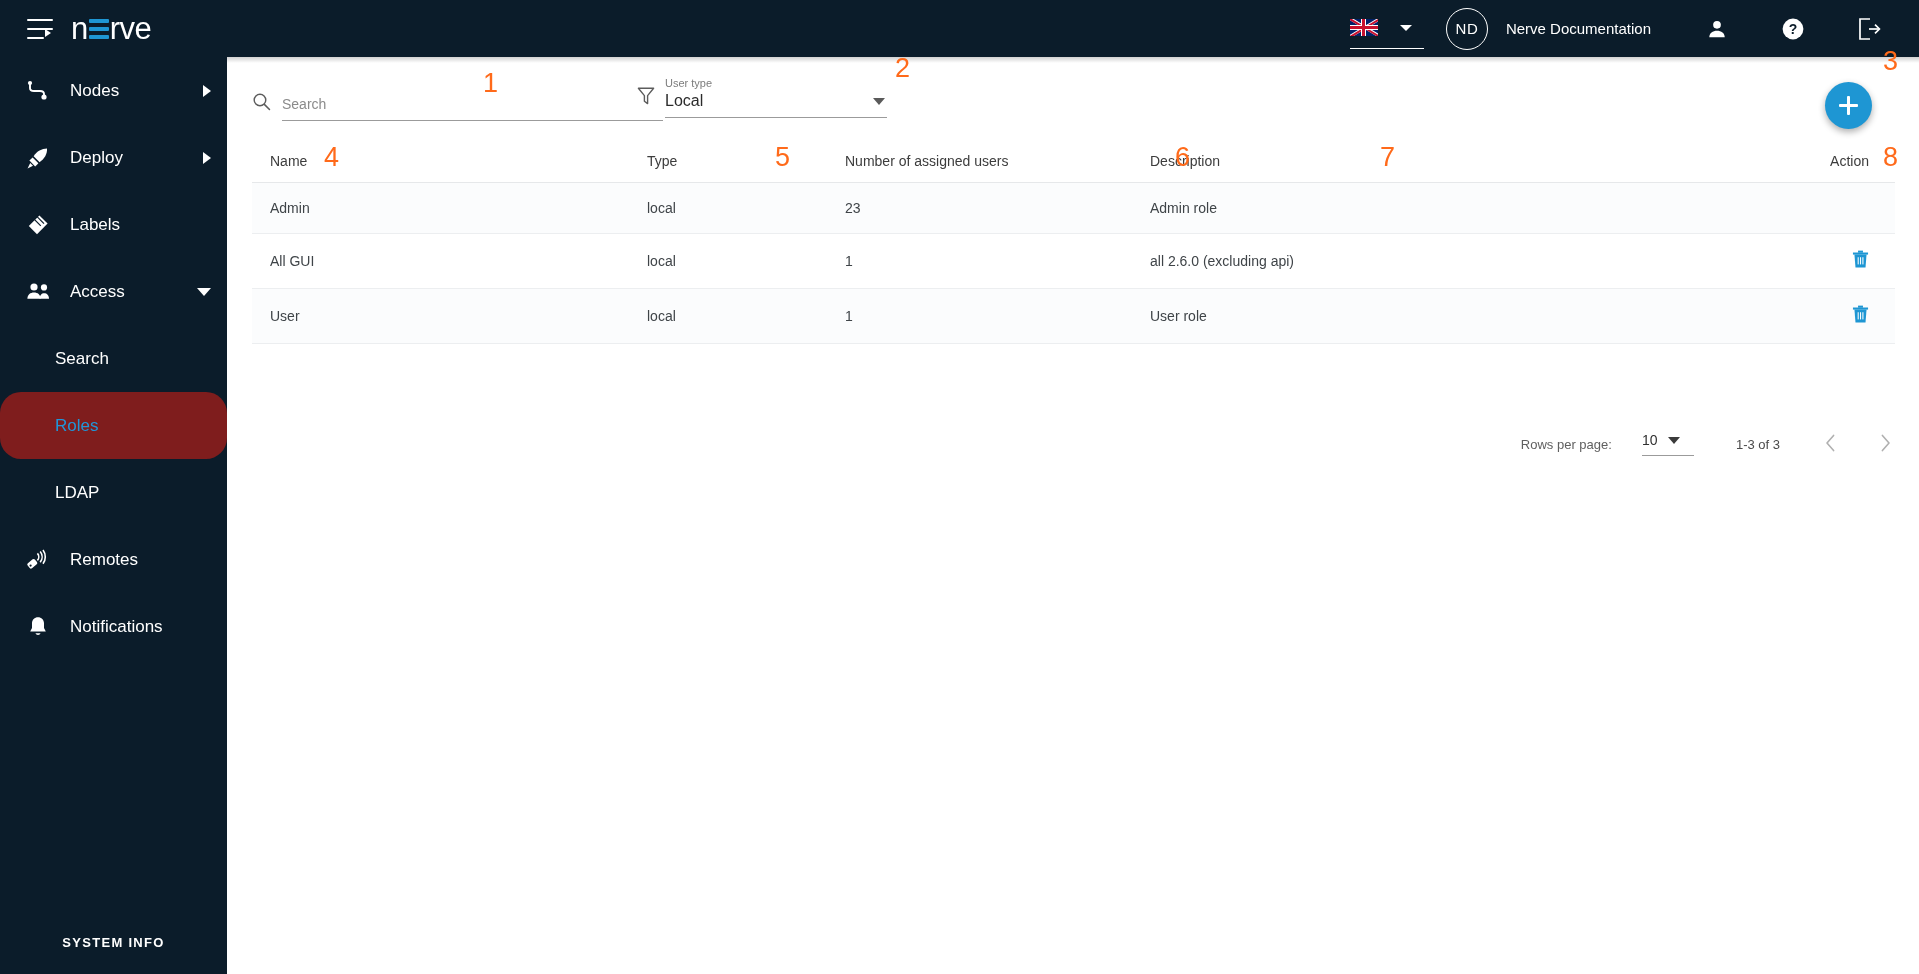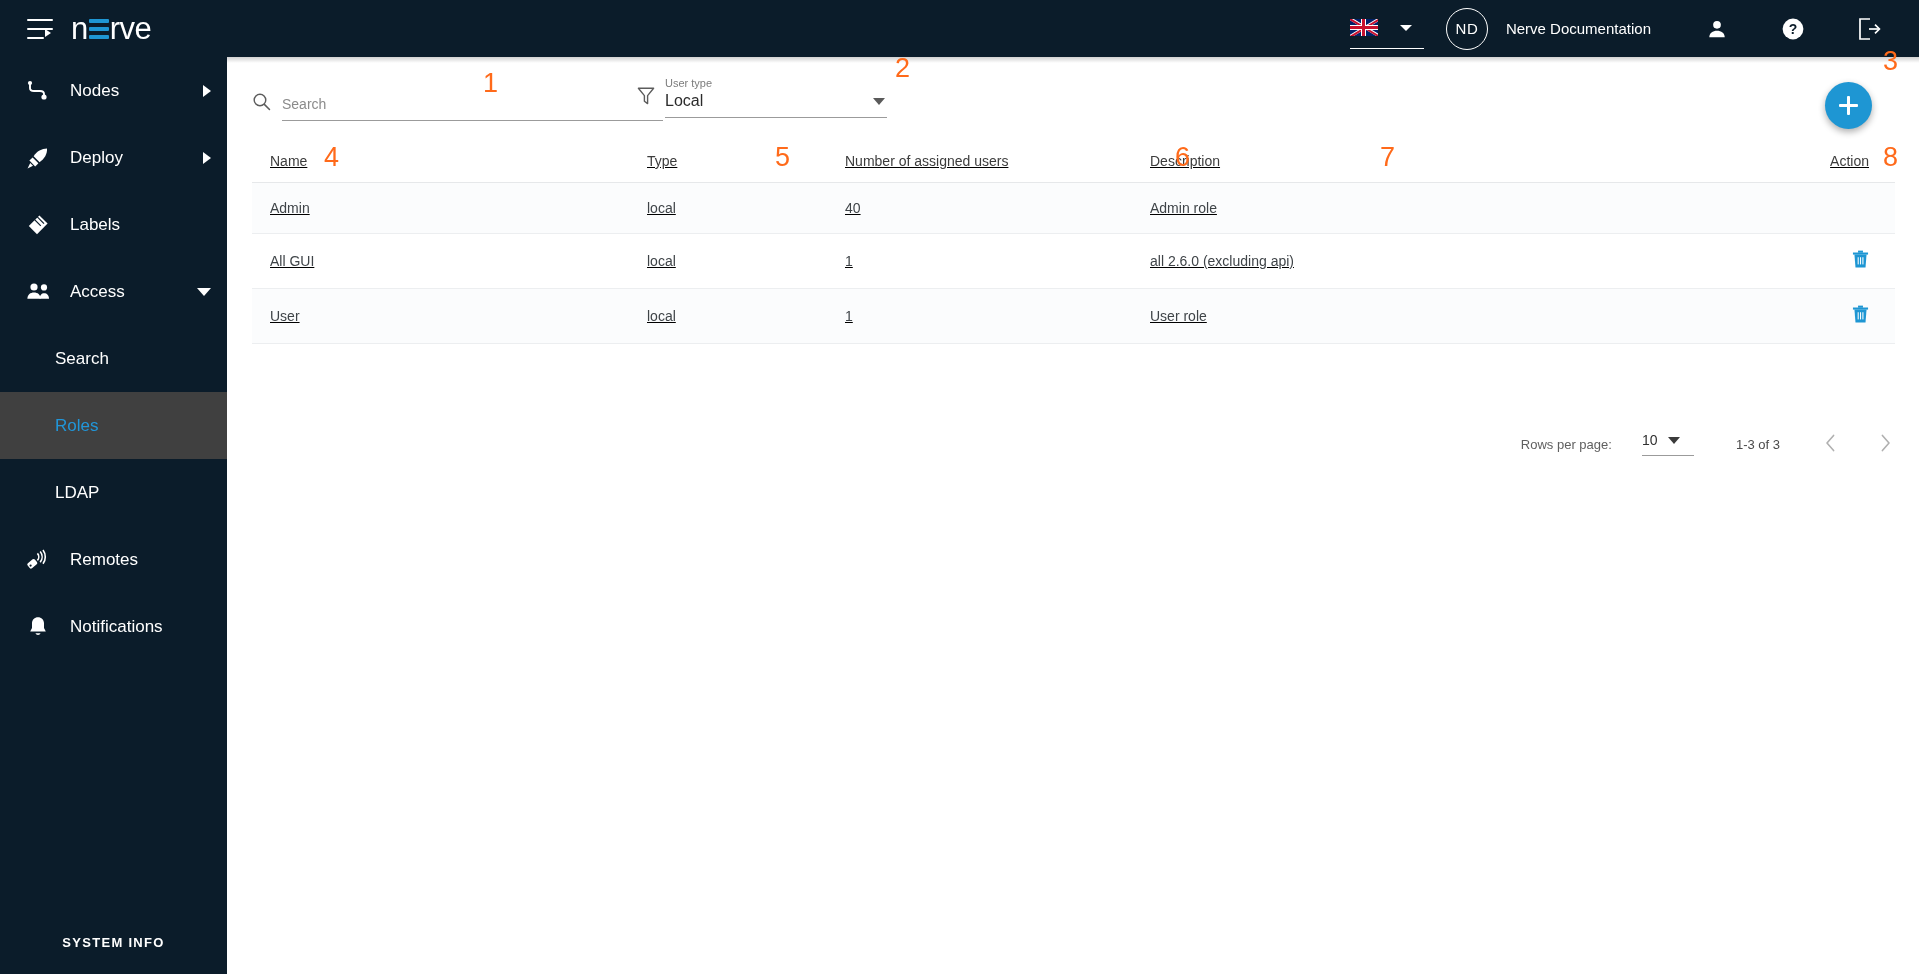--- a/index.html
+++ b/index.html
@@ -100,21 +100,21 @@
     border-top:6px solid transparent;border-bottom:6px solid transparent;border-left:8px solid #ffffff;
   }
   .nav-item .nav-arrow.down {
     border-left:7px solid transparent;border-right:7px solid transparent;border-top:8px solid #ffffff;
     border-bottom:0;
   }
   .sub-item {
     height:67px; display:flex; align-items:center; padding-left:55px;
     color:#ffffff; font-size:17px; cursor:pointer;
   }
-  .sub-item.active { background:#404040; color:#2196d9; }
+  .sub-item.active { background:#7f1d1d; color:#2196d9;border-radius:21px; }
   .sys-info {
     position:absolute; bottom:0; left:0; width:227px; height:64px;
     display:flex; align-items:center; justify-content:center;
     color:#ffffff; font-size:13px; font-weight:bold; letter-spacing:1.3px;
     cursor:pointer;
   }
 
   
   .main {
     position:absolute; top:57px; left:227px;
@@ -173,21 +173,21 @@
   .td-pad { padding-left:18px !important; }
   .col-name { width:395px; }
   .col-type { width:198px; }
   .col-num  { width:305px; }
   .col-desc { width:auto;margin-left:12px; }
   .col-act  { width:120px; text-align:right; }
   .act-cell { text-align:right; padding-right:26px !important; }
   .trash { display:inline-block; cursor:pointer; }
 
   
-  .table-head-wrap { position:absolute; left:25px; top:96px; width:1643px;text-decoration:underline; }
+  .table-head-wrap { position:absolute; left:25px; top:96px; width:1643px; }
 
   .pager {
     position:absolute; right:25px; top:375px;
     display:flex; align-items:center; font-size:13px; color:#606060;
   }
   .pager-label { margin-right:30px; }
   .rpp { position:relative; width:52px; border-bottom:1px solid #9b9b9b; padding-bottom:7px; display:flex; align-items:center; cursor:pointer; }
   .rpp-val { font-size:14px; color:#303030; }
   .rpp-caret { margin-left:11px; width:0;height:0;border-left:6px solid transparent;border-right:6px solid transparent;border-top:7px solid #3b3b3b; }
   .range { margin-left:42px; font-size:13px; color:#4a4a4a; }
@@ -402,21 +402,21 @@
             <th class="col-type">Type</th>
             <th class="col-num">Number of assigned users</th>
             <th class="col-desc">Description</th>
             <th class="col-act act-cell">Action</th>
           </tr>
         </thead>
         <tbody>
           <tr>
             <td class="col-name td-pad">Admin</td>
             <td class="col-type">local</td>
-            <td class="col-num">40</td>
+            <td class="col-num">23</td>
             <td class="col-desc">Admin role</td>
             <td class="col-act act-cell"></td>
           </tr>
           <tr>
             <td class="col-name td-pad">All GUI</td>
             <td class="col-type">local</td>
             <td class="col-num">1</td>
             <td class="col-desc">all 2.6.0 (excluding api)</td>
             <td class="col-act act-cell">
               <span class="trash">

